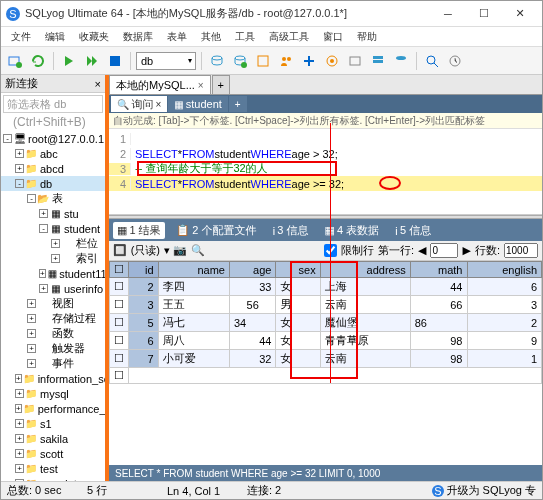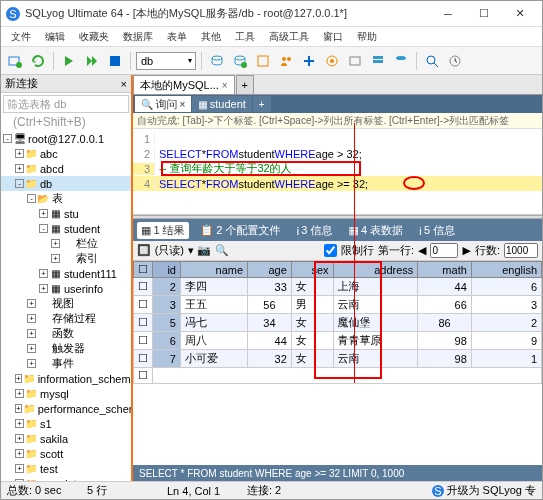--- a/index.html
+++ b/index.html
@@ -10,21 +10,21 @@
 .titlebar .winbtns{display:flex;gap:0}
 .titlebar .winbtn{width:36px;height:24px;display:flex;align-items:center;justify-content:center;color:#333}
 .menubar{height:20px;background:#fff;display:flex;align-items:center;padding:0 4px;gap:2px;border-bottom:1px solid #ddd}
 .menubar span{padding:2px 6px;font-size:10px;color:#333}
 .toolbar{height:28px;background:#f5f5f5;display:flex;align-items:center;padding:0 4px;gap:3px;border-bottom:1px solid #ccc}
 .tbtn{width:20px;height:20px;display:flex;align-items:center;justify-content:center}
 .tsep{width:1px;height:18px;background:#ccc;margin:0 2px}
 .dbselect{height:18px;border:1px solid #999;background:#fff;padding:0 14px 0 4px;position:relative;font-size:11px;display:flex;align-items:center;min-width:60px}
 .dbselect:after{content:"▾";position:absolute;right:3px;font-size:8px}
 .main{flex:1;display:flex;overflow:hidden}
-.sidebar{width:132px;background:#fff;border-right:2px solid #f97316;display:flex;flex-direction:column;overflow:hidden}
+.sidebar{width:108px;background:#fff;border-right:4px solid #f97316;display:flex;flex-direction:column;overflow:hidden}
 .sidehead{height:18px;background:#e8e8e8;border-bottom:1px solid #ccc;display:flex;align-items:center;padding:0 4px;font-size:11px}
 .filter{height:18px;border:1px solid #ccc;margin:2px;padding:0 3px;background:#fff;font-size:10px;display:flex;align-items:center;color:#999}
 .tree{flex:1;overflow:auto;font-size:11px;padding:2px 0}
 .tnode{display:flex;align-items:center;height:15px;padding-left:2px;white-space:nowrap}
 .tnode .exp{width:9px;height:9px;border:1px solid #888;display:inline-flex;align-items:center;justify-content:center;font-size:8px;margin-right:2px;line-height:1}
 .tnode .ico{width:12px;height:12px;margin-right:2px;display:inline-flex;align-items:center;justify-content:center;font-size:10px}
 .tnode.l1{padding-left:14px}.tnode.l2{padding-left:26px}.tnode.l3{padding-left:38px}.tnode.l4{padding-left:50px}
 .tnode.sel{background:#cde6f7}
 .content{flex:1;display:flex;flex-direction:column;overflow:hidden;background:#fff}
 .tabbar{height:20px;background:#e8e8e8;display:flex;align-items:center;border-bottom:1px solid #999}
@@ -430,24 +430,24 @@
               <td style="text-align:center">56</td>
               <td>男</td>
               <td>云南</td>
               <td style="text-align:right">66</td>
               <td style="text-align:right">3</td>
             </tr>
             <tr>
               <td class="cbcell">☐</td>
               <td style="text-align:right;background:#b0c4de">5</td>
               <td>冯七</td>
-              <td style="text-align:center">34</td>
+              <td style="text-align:left">34</td>
               <td>女</td>
               <td>魔仙堡</td>
-              <td style="text-align:center">86</td>
+              <td style="text-align:left">86</td>
               <td style="text-align:right">2</td>
             </tr>
             <tr>
               <td class="cbcell">☐</td>
               <td style="text-align:right;background:#b0c4de">6</td>
               <td>周八</td>
               <td style="text-align:right">44</td>
               <td>女</td>
               <td>青青草原</td>
               <td style="text-align:right">98</td>

